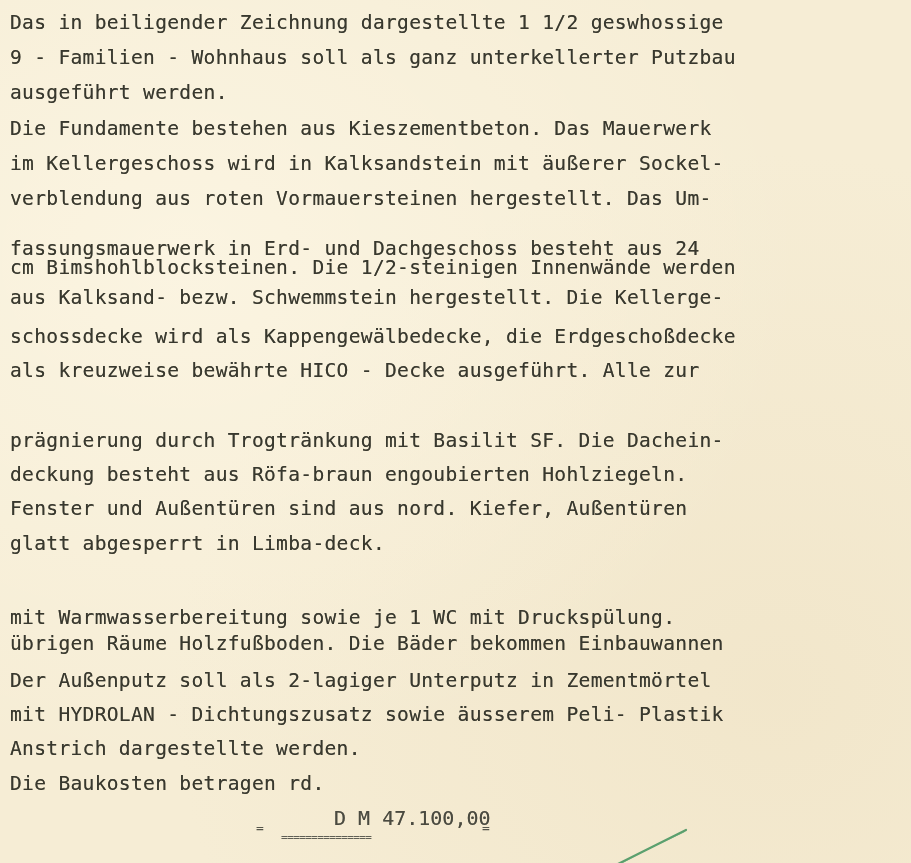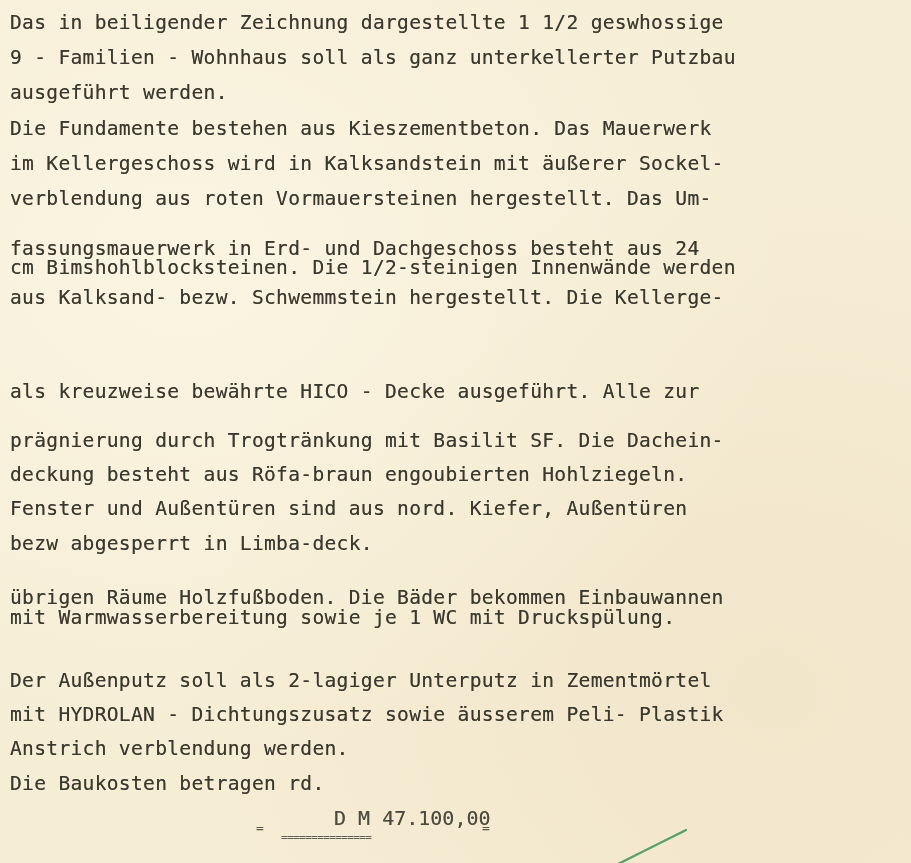--- a/index.html
+++ b/index.html
@@ -83,30 +83,31 @@
 <div class="page">
   <div class="line" style="top:13px">Das in beiligender Zeichnung dargestellte 1 1/2 geswhossige</div>
   <div class="line" style="top:48px">9 - Familien - Wohnhaus soll als ganz unterkellerter Putzbau</div>
   <div class="line" style="top:83px">ausgeführt werden.</div>
   <div class="line" style="top:119px">Die Fundamente bestehen aus Kieszementbeton. Das Mauerwerk</div>
   <div class="line" style="top:189px">verblendung aus roten Vormauersteinen hergestellt. Das Um-</div>
   <div class="line" style="top:154px">im Kellergeschoss wird in Kalksandstein mit äußerer Sockel-</div>
   <div class="line" style="top:239px">fassungsmauerwerk in Erd- und Dachgeschoss besteht aus 24</div>
   <div class="line" style="top:258px">cm Bimshohlblocksteinen. Die 1/2-steinigen Innenwände werden</div>
   <div class="line" style="top:288px">aus Kalksand- bezw. Schwemmstein hergestellt. Die Kellerge-</div>
-  <div class="line" style="top:382px">als kreuzweise bewährte HICO - Decke ausgeführt. Alle zur</div>
+  <div class="line" style="top:327px">schossdecke wird als Kappengewälbedecke, die Erdgeschoßdecke</div>
+  <div class="line" style="top:361px">als kreuzweise bewährte HICO - Decke ausgeführt. Alle zur</div>
   <div class="line" style="top:431px">prägnierung durch Trogtränkung mit Basilit SF. Die Dachein-</div>
   <div class="line" style="top:465px">deckung besteht aus Röfa-braun engoubierten Hohlziegeln.</div>
   <div class="line" style="top:499px">Fenster und Außentüren sind aus nord. Kiefer, Außentüren</div>
-  <div class="line" style="top:534px">bezw abgesperrt in Limba-deck.</div>
-  <div class="line" style="top:588px">übrigen Räume Holzfußboden. Die Bäder bekommen Einbauwannen</div>
+  <div class="line" style="top:534px">glatt abgesperrt in Limba-deck.</div>
+  <div class="line" style="top:634px">übrigen Räume Holzfußboden. Die Bäder bekommen Einbauwannen</div>
   <div class="line" style="top:608px">mit Warmwasserbereitung sowie je 1 WC mit Druckspülung.</div>
   <div class="line" style="top:671px">Der Außenputz soll als 2-lagiger Unterputz in Zementmörtel</div>
   <div class="line" style="top:705px">mit HYDROLAN - Dichtungszusatz sowie äusserem Peli- Plastik</div>
-  <div class="line" style="top:739px">Anstrich verblendung werden.</div>
+  <div class="line" style="top:739px">Anstrich dargestellte werden.</div>
   <div class="line" style="top:774px">Die Baukosten betragen rd.</div>
 
   <div class="amount-block">
     <span class="amount-eq-left">=</span>
     <span class="amount-value">D M 47.100,00</span>
     <span class="amount-eq-right">=</span>
     <span class="amount-underline">===============</span>
   </div>
 
   <svg class="pen-mark" viewBox="0 0 80 40">

